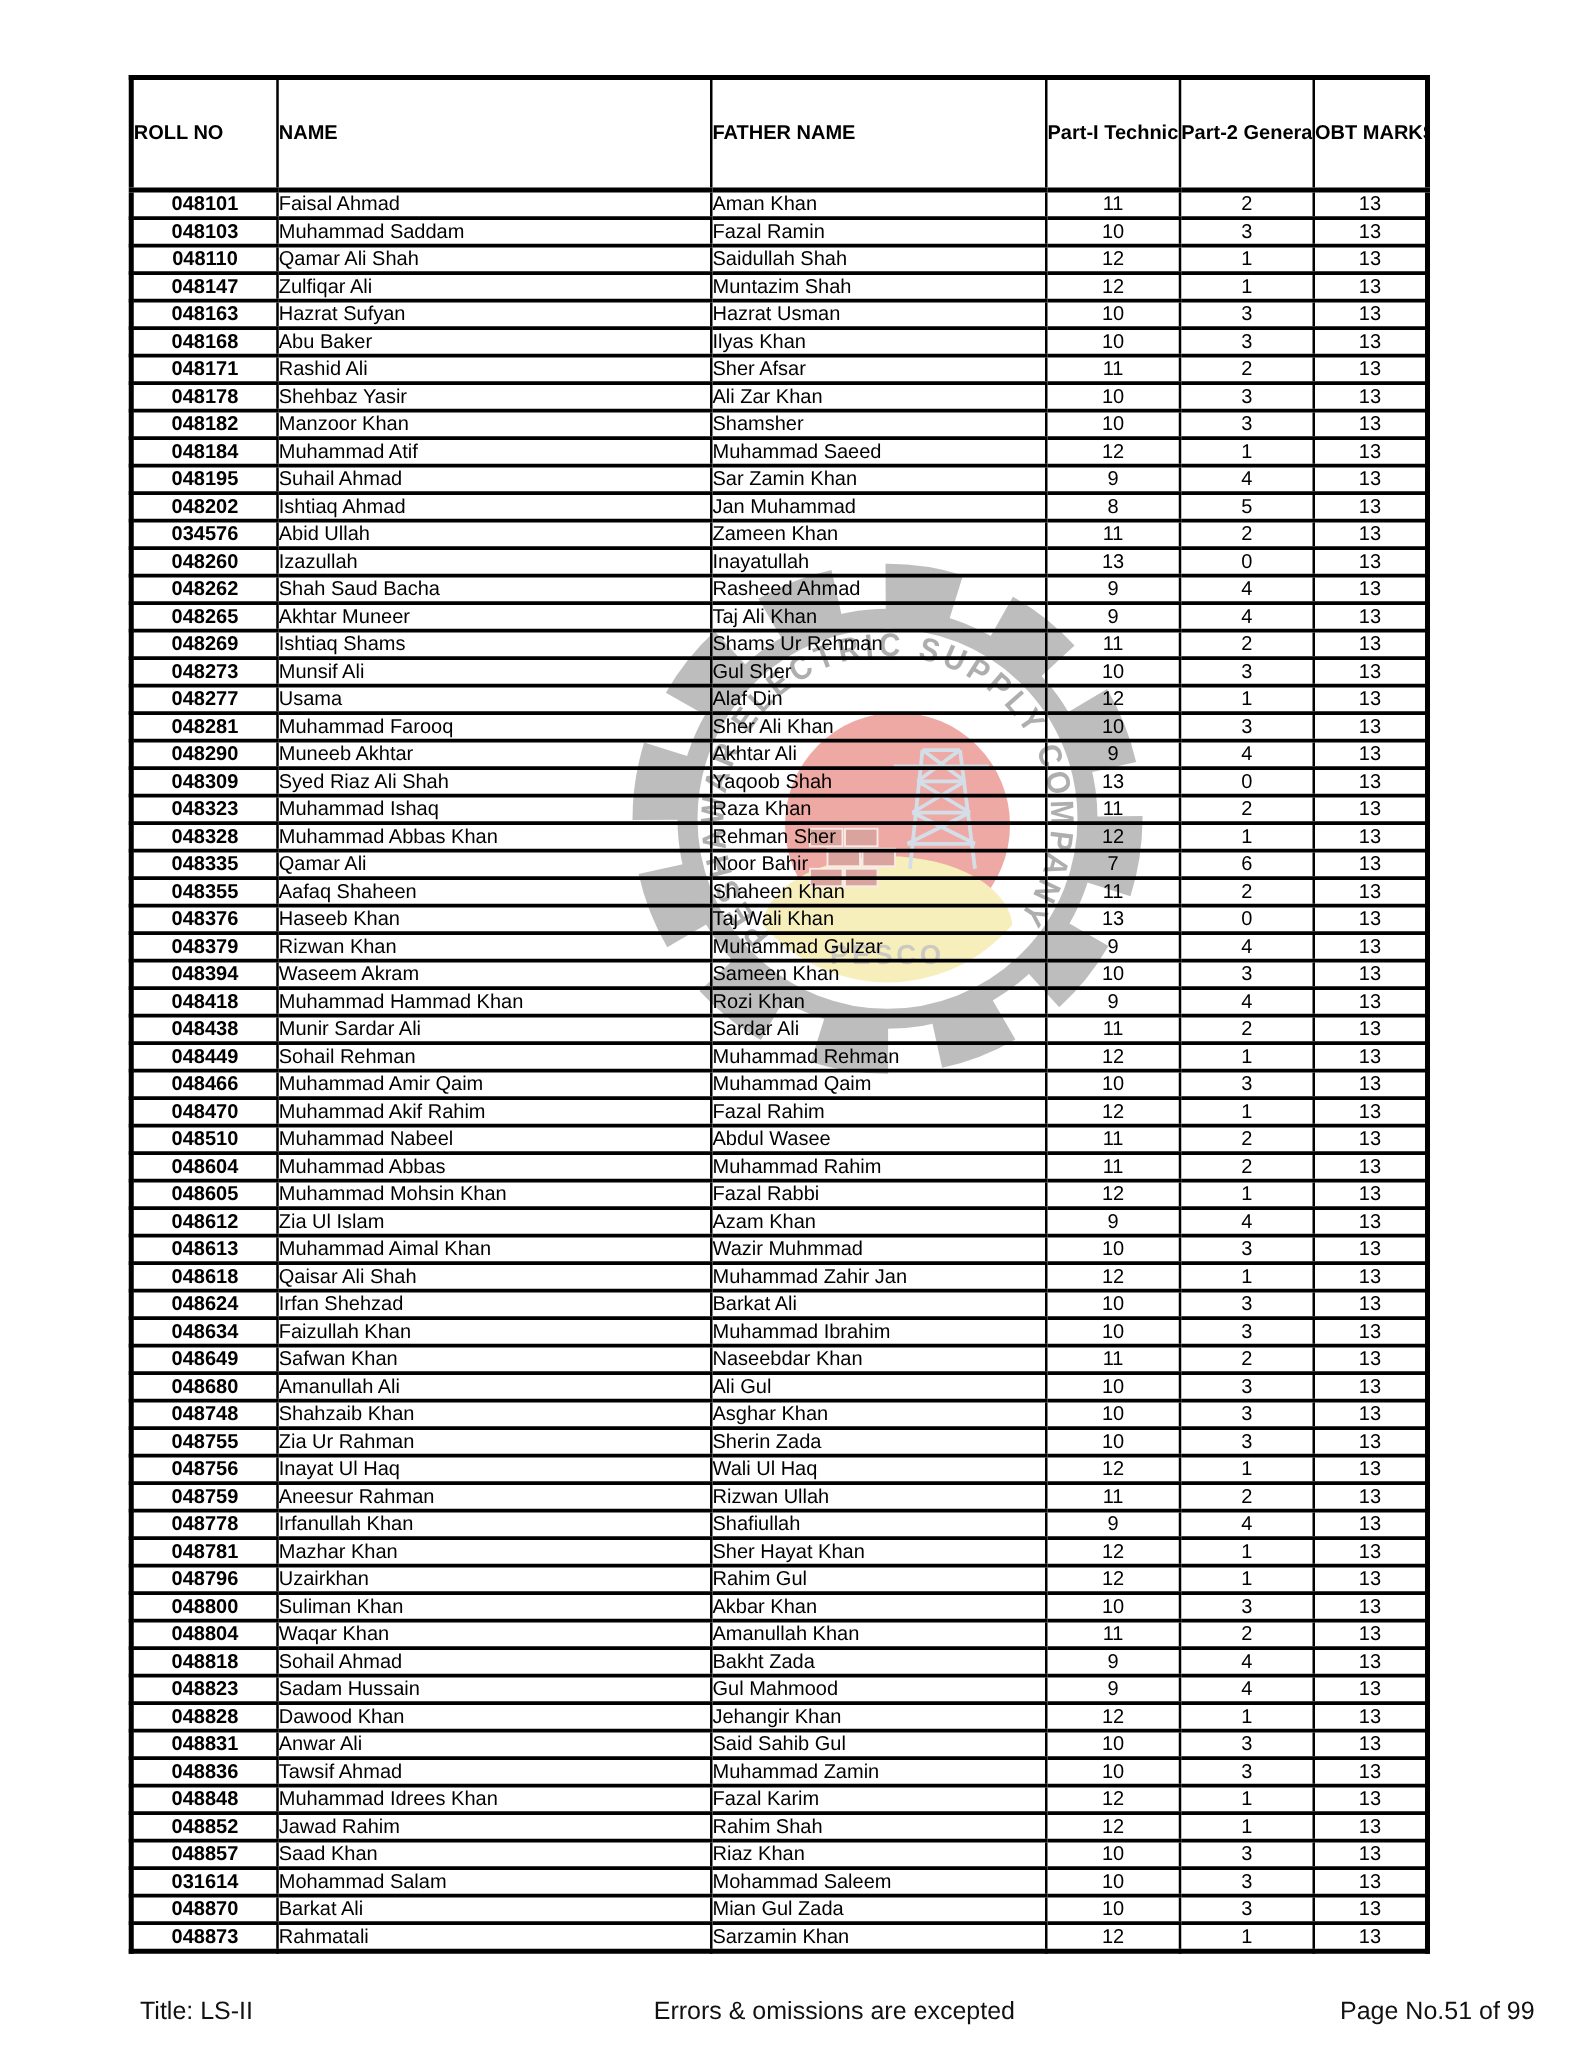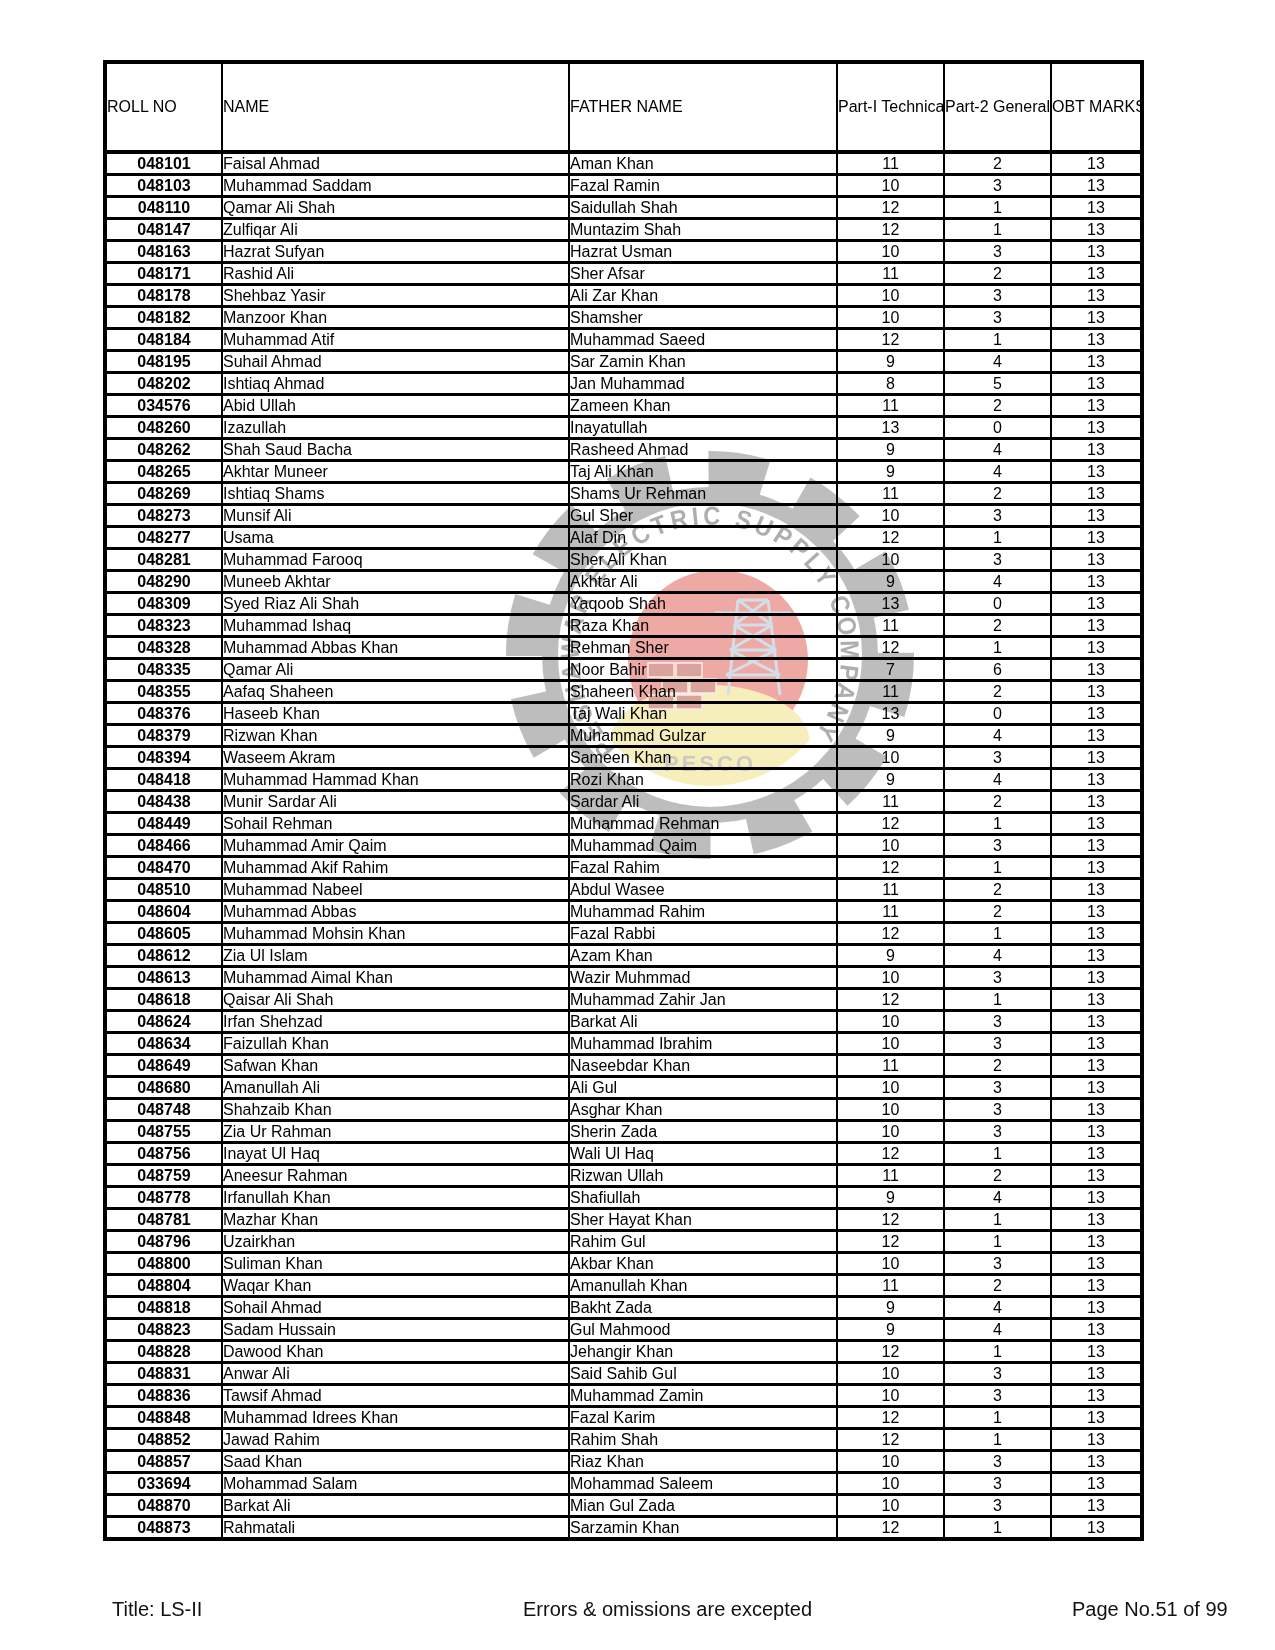--- a/index.html
+++ b/index.html
@@ -42,21 +42,21 @@
     border-top: 3px solid #000;
     border-bottom: 3px solid #000;
     padding: 0;
     overflow: hidden;
     white-space: nowrap;
     background: transparent;
   }
   table.results thead th {
     border-bottom: 4px solid #000;
     font-size: 16px;
-    font-weight: normal;
+    font-weight: bold;
     vertical-align: middle;
     height: 86px;
     line-height: 1.5;
   }
   th.h-left { text-align: left; padding-left: 8px; }
   th.h-center { text-align: center; white-space: pre-line; }
   table.results tbody tr { height: 22px; }
   table.results tbody td {
     font-size: 16px;
     line-height: 19px;
@@ -190,20 +190,28 @@
         </tr>
         <tr>
           <td class="cell-roll">048163</td>
           <td class="cell-name">Hazrat Sufyan</td>
           <td class="cell-father">Hazrat Usman</td>
           <td class="cell-num">10</td>
           <td class="cell-num">3</td>
           <td class="cell-num">13</td>
         </tr>
         <tr>
+          <td class="cell-roll">048168</td>
+          <td class="cell-name">Abu Baker</td>
+          <td class="cell-father">Ilyas Khan</td>
+          <td class="cell-num">10</td>
+          <td class="cell-num">3</td>
+          <td class="cell-num">13</td>
+        </tr>
+        <tr>
           <td class="cell-roll">048171</td>
           <td class="cell-name">Rashid Ali</td>
           <td class="cell-father">Sher Afsar</td>
           <td class="cell-num">11</td>
           <td class="cell-num">2</td>
           <td class="cell-num">13</td>
         </tr>
         <tr>
           <td class="cell-roll">048178</td>
           <td class="cell-name">Shehbaz Yasir</td>
@@ -630,21 +638,21 @@
         </tr>
         <tr>
           <td class="cell-roll">048857</td>
           <td class="cell-name">Saad Khan</td>
           <td class="cell-father">Riaz Khan</td>
           <td class="cell-num">10</td>
           <td class="cell-num">3</td>
           <td class="cell-num">13</td>
         </tr>
         <tr>
-          <td class="cell-roll">033694</td>
+          <td class="cell-roll">031614</td>
           <td class="cell-name">Mohammad Salam</td>
           <td class="cell-father">Mohammad Saleem</td>
           <td class="cell-num">10</td>
           <td class="cell-num">3</td>
           <td class="cell-num">13</td>
         </tr>
         <tr>
           <td class="cell-roll">048870</td>
           <td class="cell-name">Barkat Ali</td>
           <td class="cell-father">Mian Gul Zada</td>

